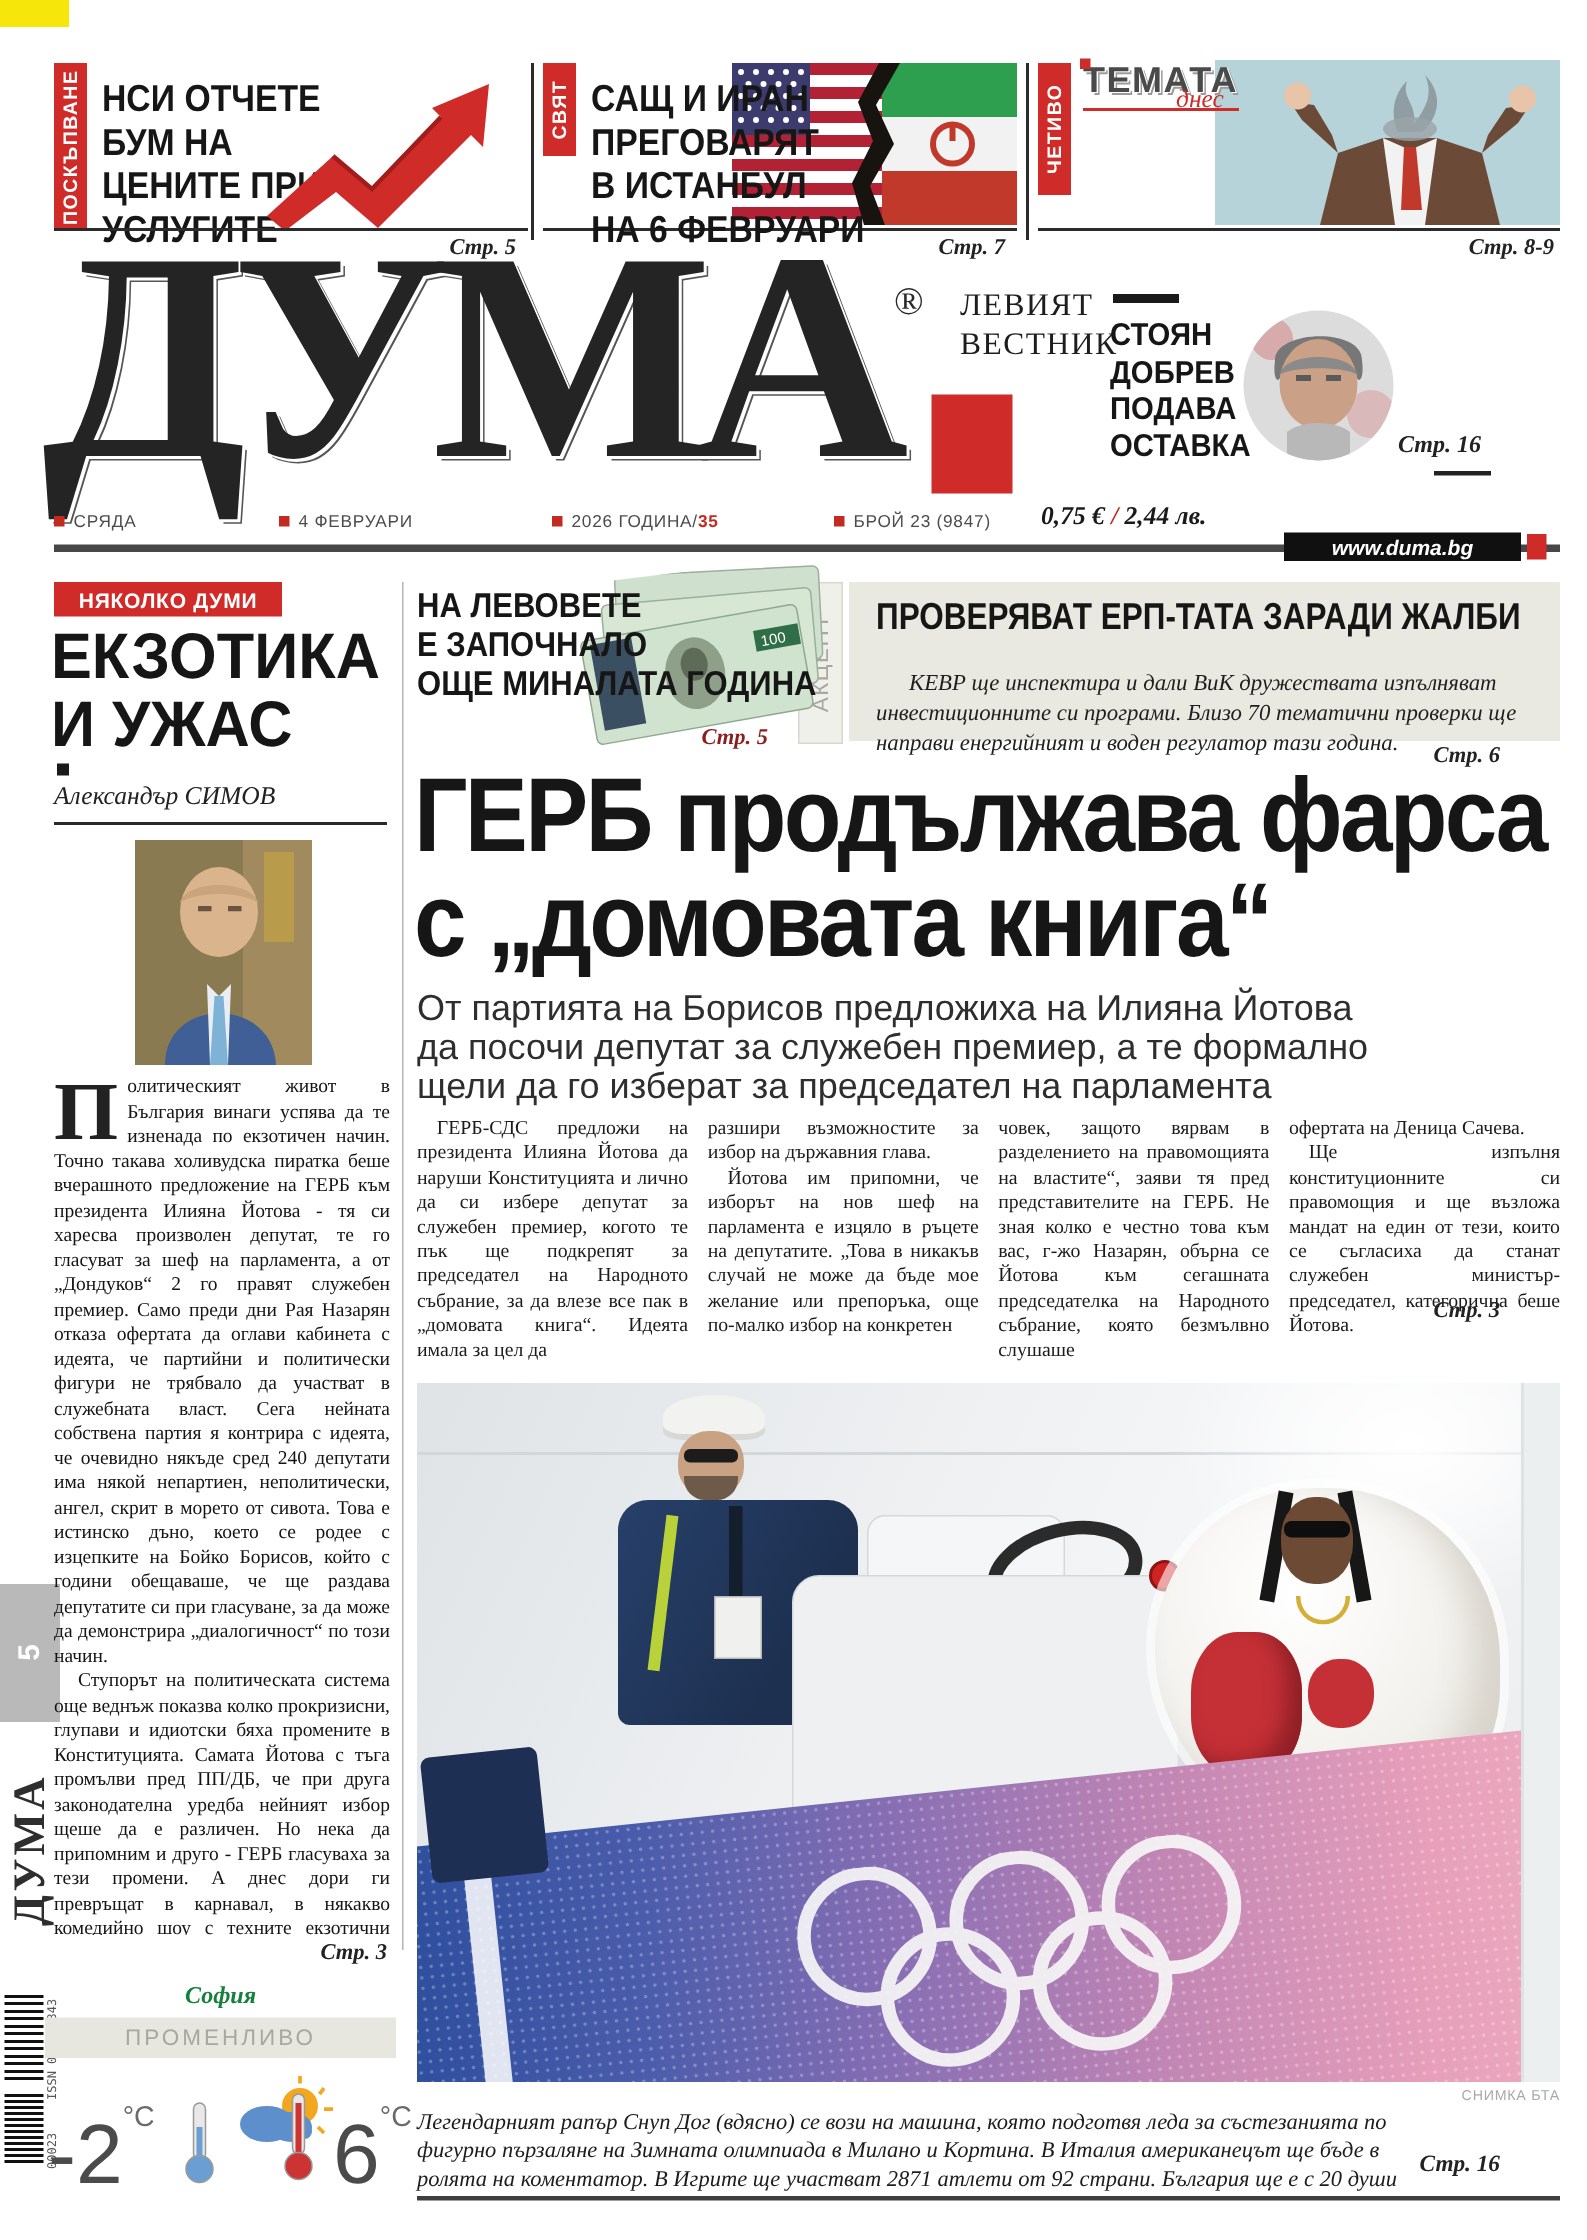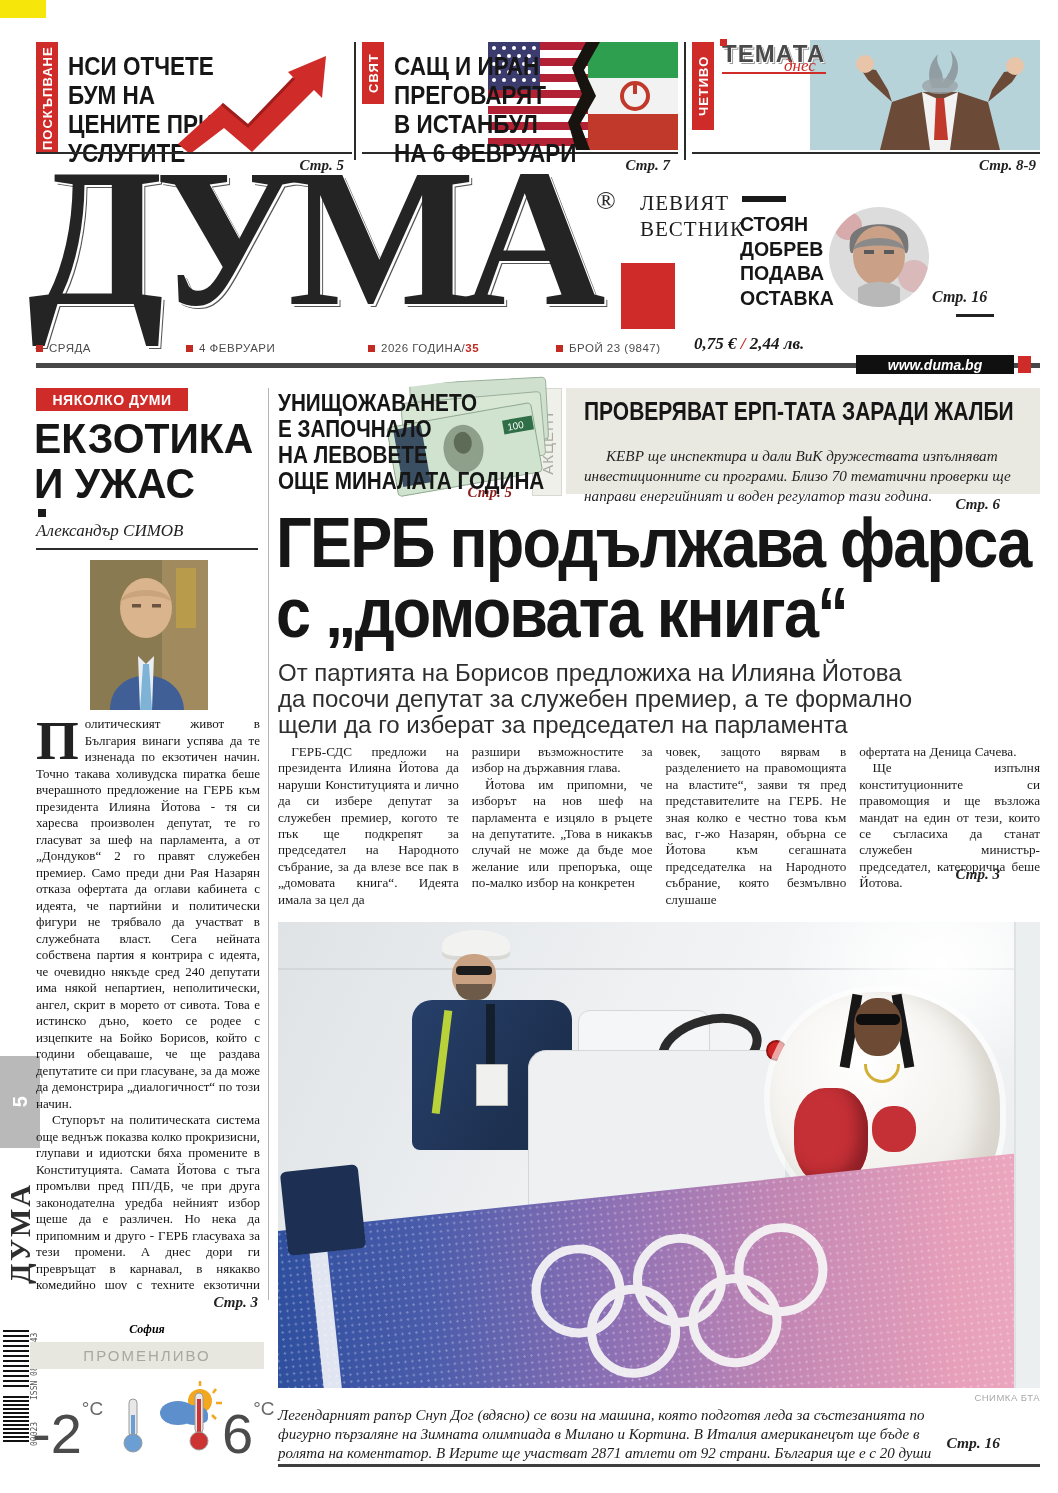--- a/index.html
+++ b/index.html
@@ -213,21 +213,21 @@
     <path d="M48 96 L56 104 L64 96 L62 150 L50 150 Z" fill="#e8eef4"></path>
     <path d="M53 104 L59 104 L62 150 L50 150 Z" fill="#7fb3d6"></path>
   </svg>
   <div class="abs serif just" style="left:36px;top:716px;width:224px;height:574px;overflow:hidden;font-size:13px;line-height:16.5px;color:#141414;">
     <p style="margin:0;"><span class="dropcap serif">П</span><span>олитическият живот в България винаги успява да те изненада по екзотичен начин. Точно такава холивудска пиратка беше вчерашното предложение на ГЕРБ към президента Илияна Йотова - тя си харесва произволен депутат, те го гласуват за шеф на парламента, а от „Дондуков“ 2 го правят служебен премиер. Само преди дни Рая Назарян отказа офертата да оглави кабинета с идеята, че партийни и политически фигури не трябвало да участват в служебната власт. Сега нейната собствена партия я контрира с идеята, че очевидно някъде сред 240 депутати има някой непартиен, неполитически, ангел, скрит в морето от сивота. Това е истинско дъно, което се родее с изцепките на Бойко Борисов, който с години обещаваше, че ще раздава депутатите си при гласуване, за да може да демонстрира „диалогичност“ по този начин.</span></p>
     <p style="margin:0;text-indent:16px;">Ступорът на политическата система още веднъж показва колко прокризисни, глупави и идиотски бяха промените в Конституцията. Самата Йотова с тъга промълви пред ПП/ДБ, че при друга законодателна уредба нейният избор щеше да е различен. Но нека да припомним и друго - ГЕРБ гласуваха за тези промени. А днес дори ги превръщат в карнавал, в някакво комедийно шоу с техните екзотични идеи. Държавата е в състояние на полуразпад и такива екзотики са недопустими.</p>
   </div>
   <div class="abs pref" style="left:36px;top:1294px;width:222px;text-align:right;font-size:15px;">Стр. 3</div>
 
   <div class="abs" style="left:30px;top:1322px;width:234px;">
-    <div class="serif" style="text-align:center;font-weight:bold;font-style:italic;font-size:12px;color:#000000;">София</div>
+    <div class="serif" style="text-align:center;font-weight:bold;font-style:italic;font-size:16px;color:#15803d;">София</div>
     <div class="sans" style="margin-top:5px;height:27px;background:#e7e7e0;color:#a8a8a0;font-size:15px;letter-spacing:2px;display:flex;align-items:center;justify-content:center;">
       <span>ПРОМЕНЛИВО</span>
     </div>
     <div style="position:relative;height:92px;margin-top:10px;">
       <div class="abs sans" style="left:2px;top:2px;font-size:56px;line-height:56px;color:#4b4b4b;">
         <span>-2</span><span style="font-size:19px;vertical-align:38px;color:#6a6a6a;">°C</span>
       </div>
       <svg class="abs" style="left:92px;top:16px;" width="22" height="60" viewBox="0 0 22 60">
         <rect x="7" y="4" width="8" height="38" rx="4" fill="#e8e8e8" stroke="#9a9a9a"></rect>
         <rect x="9" y="20" width="4" height="24" fill="#6b9fd4"></rect>
@@ -263,23 +263,22 @@
       <rect x="30" y="2" width="136" height="62" rx="4" fill="#cfe0cf" stroke="#9ab09a" transform="rotate(4 98 33)"></rect>
       <rect x="20" y="18" width="140" height="64" rx="4" fill="#d8e6d4" stroke="#9ab09a" transform="rotate(2 90 50)"></rect>
       <rect x="6" y="34" width="146" height="70" rx="4" fill="#cfe3cf" stroke="#8fa88f" transform="rotate(-3 79 69)"></rect>
       <rect x="12" y="40" width="28" height="58" fill="#3b4f63" transform="rotate(-3 26 69)"></rect>
       <ellipse cx="78" cy="68" rx="20" ry="24" fill="#8fa08a"></ellipse>
       <ellipse cx="78" cy="62" rx="9" ry="11" fill="#5d6b57"></ellipse>
       <rect x="120" y="44" width="30" height="14" fill="#2f6e46" transform="rotate(-3 135 51)"></rect>
       <text x="124" y="55" font-size="10" fill="#fff" font-family="sans-serif" transform="rotate(-3 135 51)">100</text>
     </svg>
     <div class="hl" style="position:relative;z-index:2;font-size:23px;line-height:26px;padding-top:2px;">
-      <div><span class="cx">УНИЩОЖАВАНЕТО</span></div>
+      <div><span class="cx">НА ЛЕВОВЕТЕ</span></div>
       <div><span class="cx">Е ЗАПОЧНАЛО</span></div>
-      <div><span class="cx">НА ЛЕВОВЕТЕ</span></div>
       <div><span class="cx">ОЩЕ МИНАЛАТА ГОДИНА</span></div>
     </div>
     <div class="pref abs" style="right:28px;top:96px;color:#8a1f1d;">Стр. 5</div>
   </div>
 
   <div class="abs" style="left:532px;top:388px;width:28px;height:106px;background:#f0f0ea;border:1px solid #d8d8d0;display:flex;align-items:center;justify-content:center;">
     <span class="vtxt sans" style="color:#a9a9a2;font-size:15px;letter-spacing:1px;">АКЦЕНТ</span>
   </div>
   <div class="abs" style="left:566px;top:388px;width:474px;height:106px;background:#e9e9e2;padding:9px 18px 0 18px;box-sizing:border-box;">
     <div class="hl" style="font-size:25px;"><span class="cx" style="--sx:.84">ПРОВЕРЯВАТ ЕРП-ТАТА ЗАРАДИ ЖАЛБИ</span></div>

